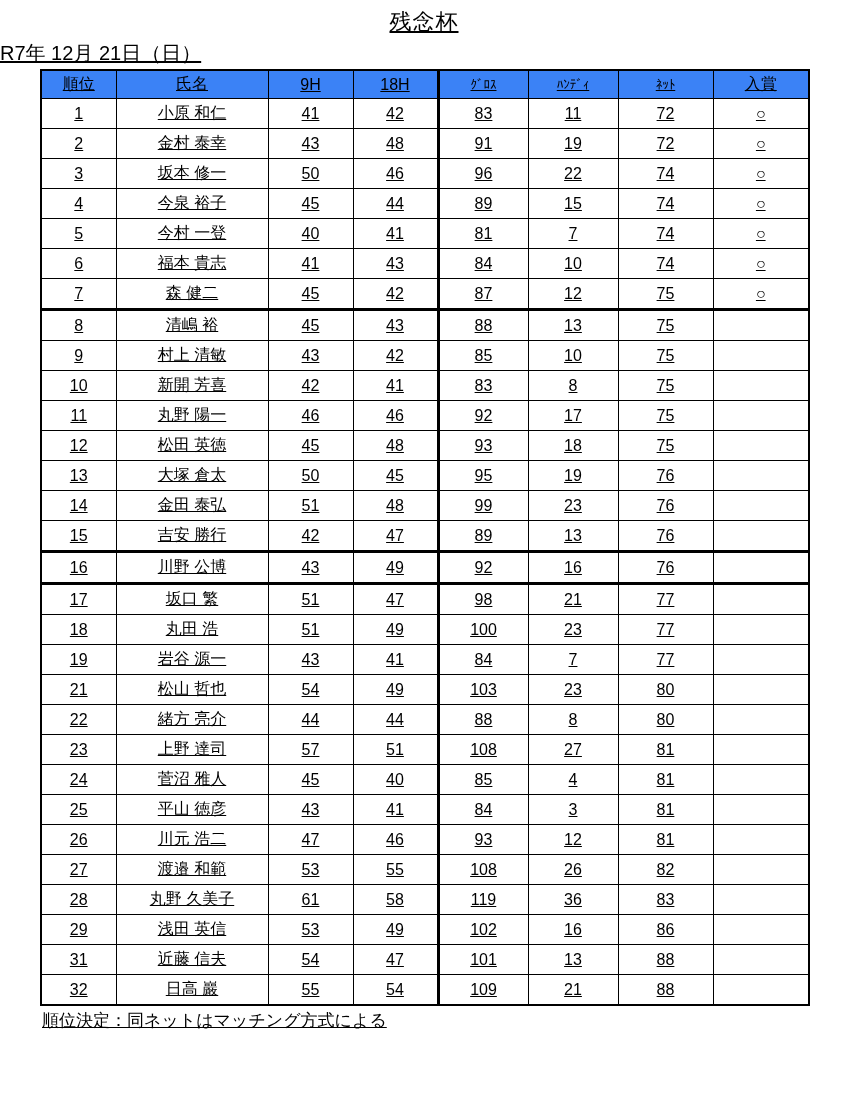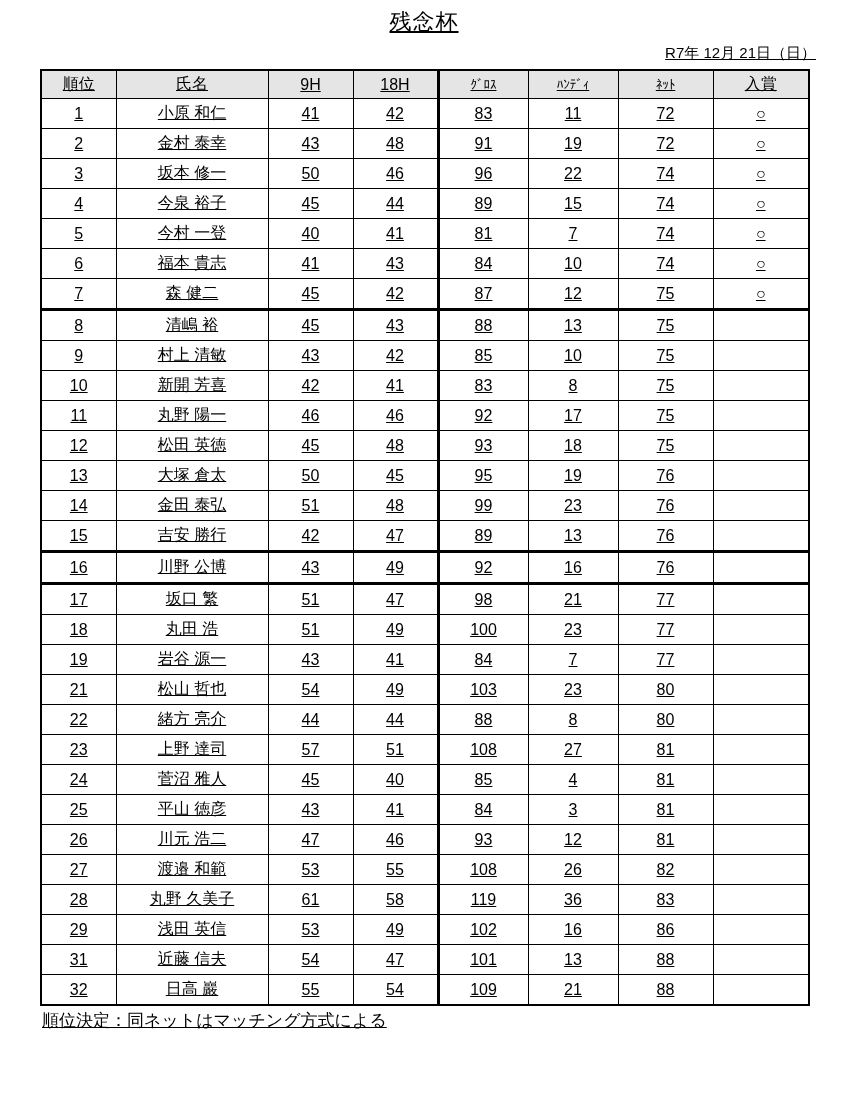--- a/index.html
+++ b/index.html
@@ -20,23 +20,23 @@
     text-decoration: underline;
   }
   .title {
     text-align: center;
     font-size: 22px;
     line-height: 26px;
     margin-top: 9px;
     letter-spacing: 1px;
   }
   .date-line {
-    text-align: right;
+    text-align: left;
     padding-right: 32px;
-    font-size: 15px;
+    font-size: 20px;
     line-height: 18px;
     margin-top: 9px;
     margin-bottom: 7px;
   }
   table.results {
     margin-left: 40px;
     border-collapse: collapse;
     table-layout: fixed;
     width: 768px;
     border: 2px solid #000;
@@ -44,21 +44,21 @@
   .results th, .results td {
     border: 1px solid #000;
     text-align: center;
     vertical-align: middle;
     padding: 0;
     font-size: 16px;
     overflow: hidden;
     white-space: nowrap;
   }
   .results thead th {
-    background: #e5e5e5;
+    background: #3b82f6;
     font-weight: normal;
     height: 27px;
   }
   .results tbody td {
     height: 29px;
   }
   
   .results thead th.kana { font-size: 13px; }
   
   .results th:nth-child(4), .results td:nth-child(4) {

